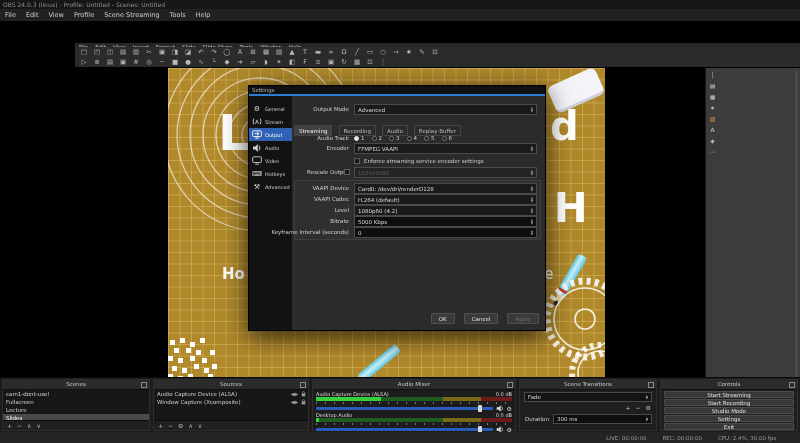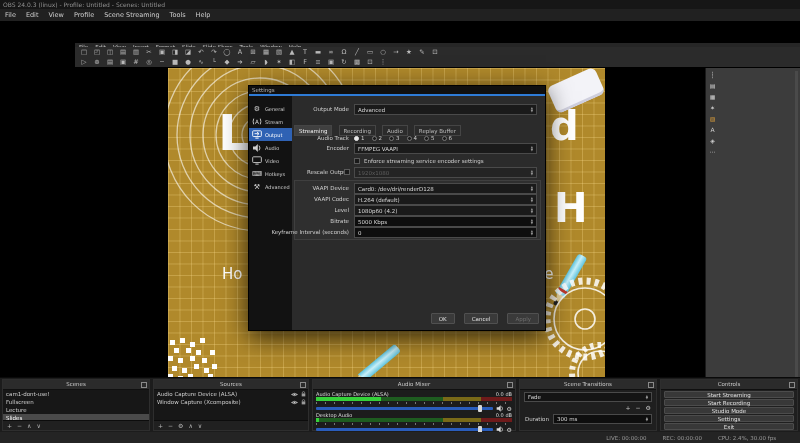--- a/index.html
+++ b/index.html
@@ -225,21 +225,21 @@
             <circle cx="122" cy="107" r="57"></circle>
           <circle cx="122" cy="107" r="70"></circle>
             <circle cx="122" cy="107" r="83"></circle>
           <circle cx="122" cy="107" r="96"></circle>
         </g>
       </svg>
 
       <div class="txt" style="left:50px;top:40px;font-size:50px;">L</div>
       <div class="txt" style="left:382px;top:38px;font-size:40px;">d</div>
       <div class="txt" style="left:386px;top:120px;font-size:40px;">H</div>
-      <div class="txt" style="left:54px;top:199px;font-size:15px;font-weight:normal;">Ho</div>
+      <div class="txt" style="left:54px;top:199px;font-size:15px;font-weight:bold;">Ho</div>
       <div class="txt" style="left:372px;top:199px;font-size:15px;font-weight:normal;">le</div>
 
       <div class="eraser"></div>
 
       <div class="pencil" style="left:386px;top:226px;width:54px;transform:rotate(-60deg);transform-origin:4px 50%;">
         <div class="pbody"></div>
           <div class="ptip"></div>
           <div class="plead"></div>
           <div class="pband"></div>
       </div>

